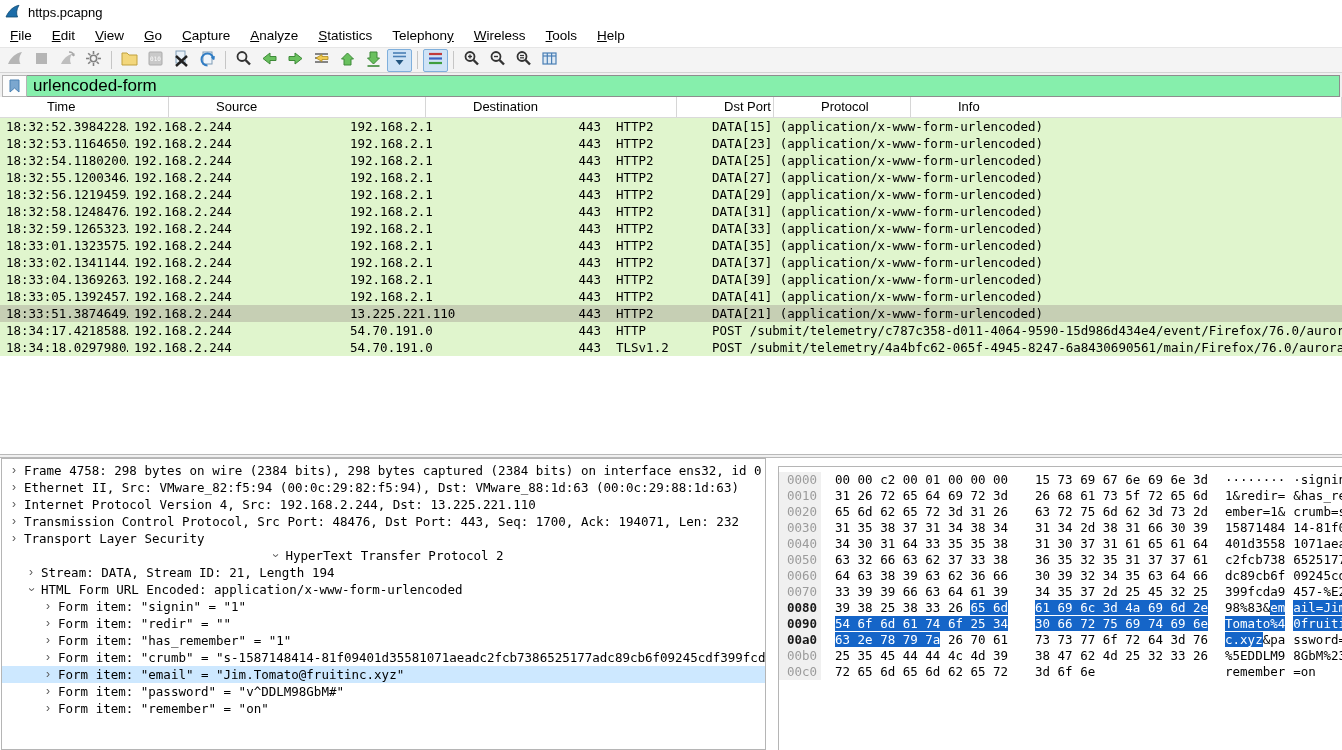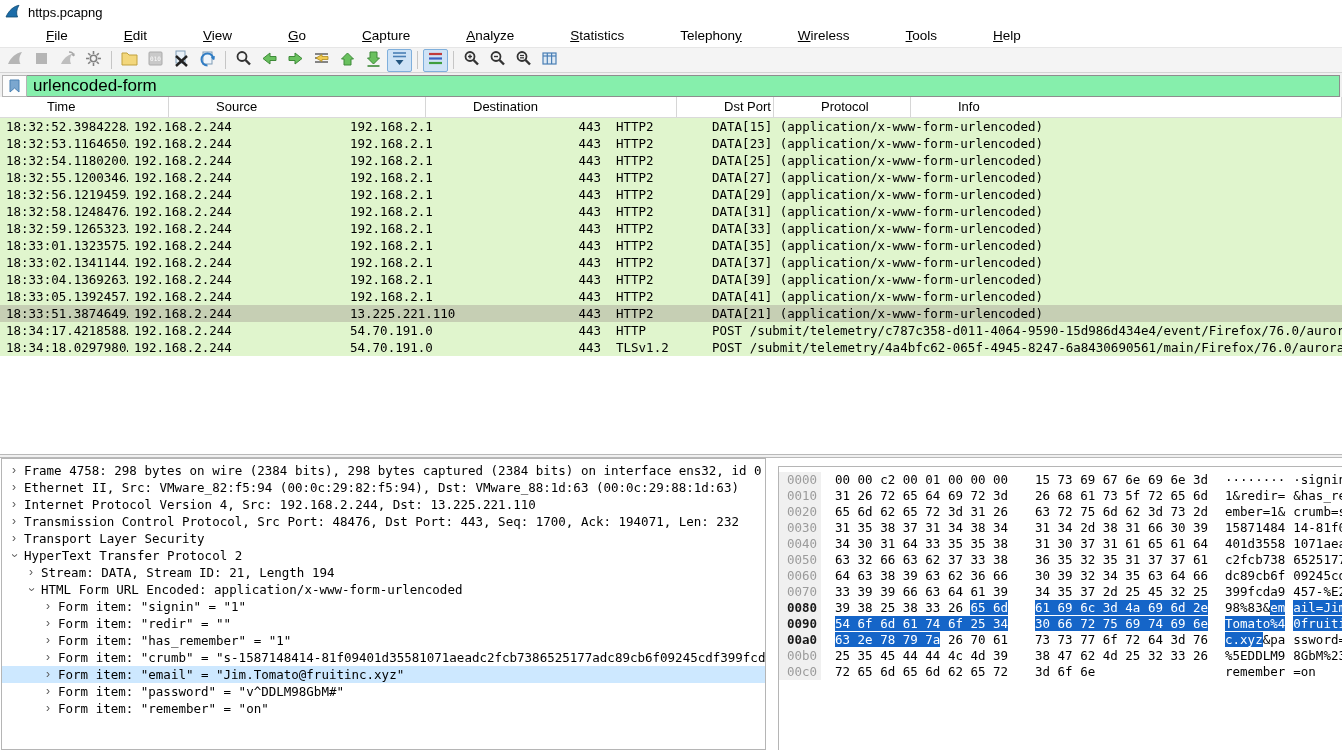--- a/index.html
+++ b/index.html
@@ -6,21 +6,21 @@
   html,body { width:1342px; height:750px; overflow:hidden; background:#fff;
               font-family:"Liberation Sans", sans-serif; color:#000; }
 
   
   .titlebar { height:24px; display:flex; align-items:center; gap:7px; padding-left:5px;
               background:#fff; font-size:13px; }
   .titlebar svg { display:block; }
 
   
   .menubar { height:23px; display:flex; align-items:center; background:#fff; font-size:13.5px; }
-  .menu-item { padding:3px 10px; cursor:default;margin-left:36px; }
+  .menu-item { padding:3px 10px; cursor:default; }
   .menu-item u { text-decoration:underline; }
 
   
   .toolbar { height:26px; background:#f4f4f4; border-top:1px solid #e6e6e6;
              border-bottom:1px solid #d4d4d4; display:flex; align-items:center;
              padding-left:3px; gap:1px; }
   .tbtn { width:25px; height:23px; display:flex; align-items:center; justify-content:center;
           border:1px solid transparent; border-radius:2px; }
   .tbtn.active { background:#cfe3f6; border-color:#7fafdc; }
   .tsep { width:1px; height:18px; background:#c6c6c6; margin:0 4px; }
@@ -412,21 +412,21 @@
         <span class="d-text">Internet Protocol Version 4, Src: 192.168.2.244, Dst: 13.225.221.110</span>
       </div>
       <div class="d-line" style="padding-left: 6px;">
         <span class="d-arrow">›</span>
         <span class="d-text">Transmission Control Protocol, Src Port: 48476, Dst Port: 443, Seq: 1700, Ack: 194071, Len: 232</span>
       </div>
       <div class="d-line" style="padding-left: 6px;">
         <span class="d-arrow">›</span>
         <span class="d-text">Transport Layer Security</span>
       </div>
-      <div class="d-line" style="padding-left: 6px;">
+      <div class="d-line" style="padding-left: 6px; justify-content: center;">
         <span class="d-arrow open">›</span>
         <span class="d-text">HyperText Transfer Protocol 2</span>
       </div>
       <div class="d-line" style="padding-left: 23px;">
         <span class="d-arrow">›</span>
         <span class="d-text">Stream: DATA, Stream ID: 21, Length 194</span>
       </div>
       <div class="d-line" style="padding-left: 23px;">
         <span class="d-arrow open">›</span>
         <span class="d-text">HTML Form URL Encoded: application/x-www-form-urlencoded</span>

